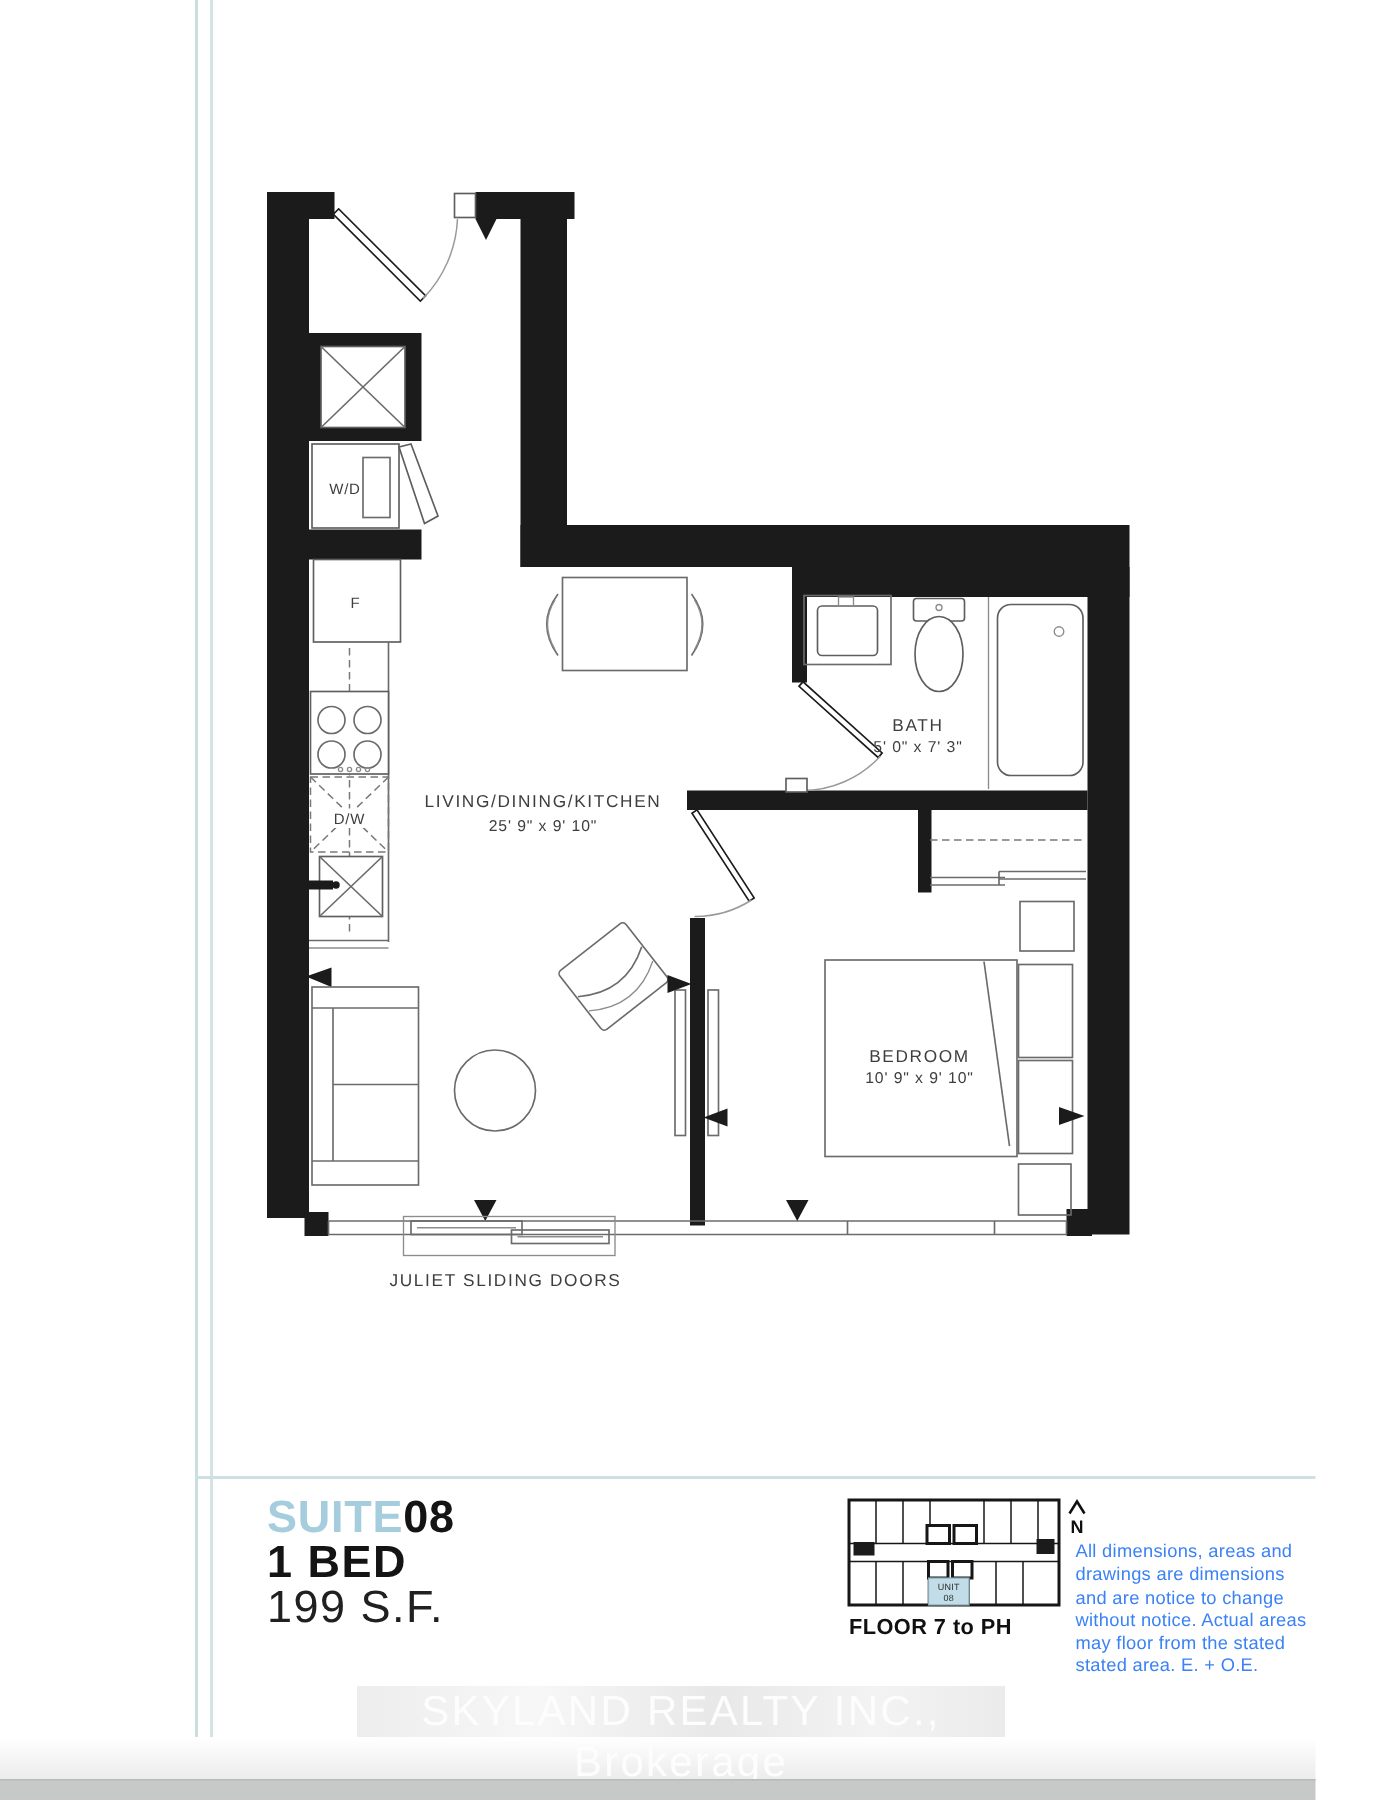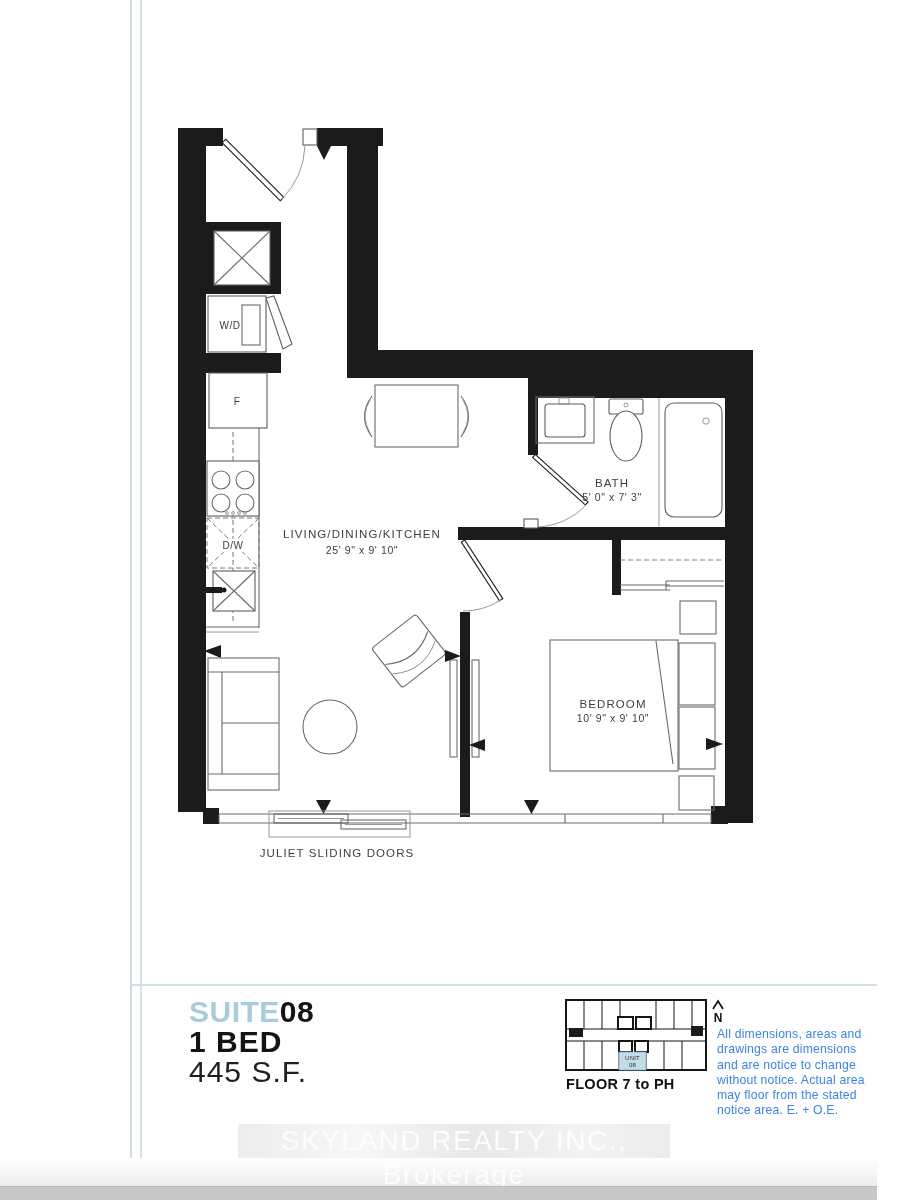--- a/index.html
+++ b/index.html
@@ -23,21 +23,21 @@
   .dash{fill:none;stroke:#787878;stroke-width:1;stroke-dasharray:5 3;}
   text{font-family:"Liberation Sans",sans-serif;fill:#3e3e3e;}
   .room{font-size:11.5px;letter-spacing:1.1px;}
   .dims{font-size:10.5px;letter-spacing:0.6px;}
   .appl{font-size:10px;letter-spacing:0.5px;}
   .kpln{fill:none;stroke:#161616;stroke-width:1;}
   .kpbold{fill:#fff;stroke:#161616;stroke-width:2;}
   .kptext{font-size:6px;fill:#2e2e2e;letter-spacing:0.2px;}
   .floortxt{font-size:14.5px;font-weight:bold;fill:#101010;letter-spacing:0.3px;}
   .ntxt{font-size:12px;font-weight:bold;fill:#101010;}
-  .suite{position:absolute;left:189px;top:997px;line-height:30px;color:#141414;}
+  .suite{position:absolute;left:178px;top:997px;line-height:30px;color:#141414;}
   .suite .l1{font-size:30px;font-weight:bold;letter-spacing:0.5px;}
   .suite .l1 .acc{color:#a6cddd;}
   .suite .l2{font-size:30px;font-weight:bold;letter-spacing:1px;}
   .suite .l3{font-size:30px;font-weight:400;letter-spacing:1px;color:#202020;}
   .disc{position:absolute;left:717px;top:999px;width:185px;font-size:12.2px;
         line-height:15.3px;color:#3b82f6;letter-spacing:0.2px;margin-top:28px;}
   .wmark{position:absolute;left:238px;top:1124px;width:432px;height:34px;line-height:34px;
          text-align:center;font-size:28px;letter-spacing:1.5px;color:#fdfdfd;
          background:linear-gradient(90deg,#ededed 0%,#f7f7f7 28%,#e8e8e8 55%,#f3f3f3 80%,#ebebeb 100%);}
 </style>
@@ -272,30 +272,30 @@
 
     <g>
       <path d="M713,1009 L718,1001 L723,1009" fill="none" stroke="#101010" stroke-width="1.7"></path>
       <text class="ntxt" x="718" y="1022" text-anchor="middle">N</text>
     </g>
   </svg>
 
   <div class="suite">
     <div class="l1"><span class="acc">SUITE</span><span>08</span></div>
     <div class="l2">1 BED</div>
-    <div class="l3">445 S.F.</div>
+    <div class="l3">199 S.F.</div>
   </div>
 
   <div class="disc">
     <div>All dimensions, areas and</div>
     <div>drawings are dimensions</div>
     <div>and are notice to change</div>
-    <div>without notice. Actual area</div>
+    <div>without notice. Actual areas</div>
     <div>may floor from the stated</div>
-    <div>notice area. E. + O.E.</div>
+    <div>stated area. E. + O.E.</div>
   </div>
 
   <div class="botgrad"></div>
 
   <div class="wmark">SKYLAND REALTY INC., Brokerage</div>
 
   <div class="botbar"></div>
 </div>
 
 </body></html>

